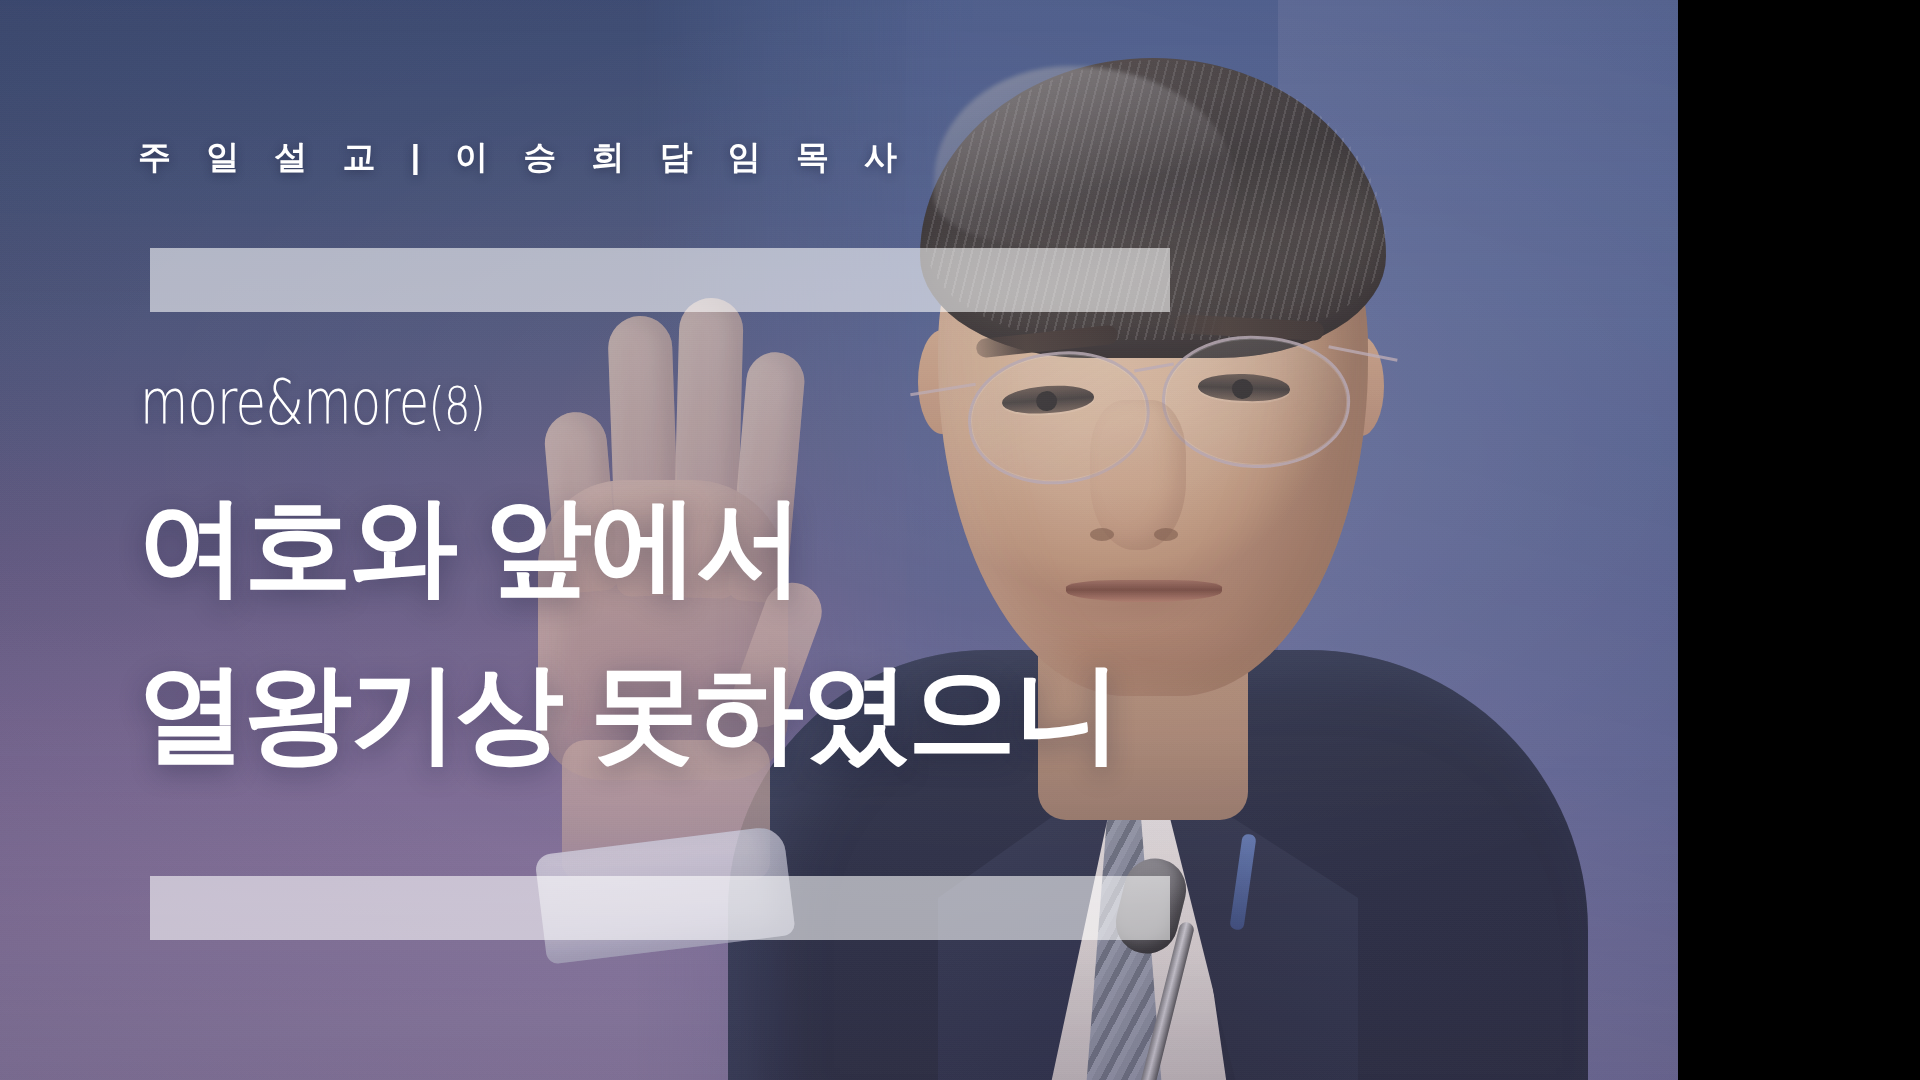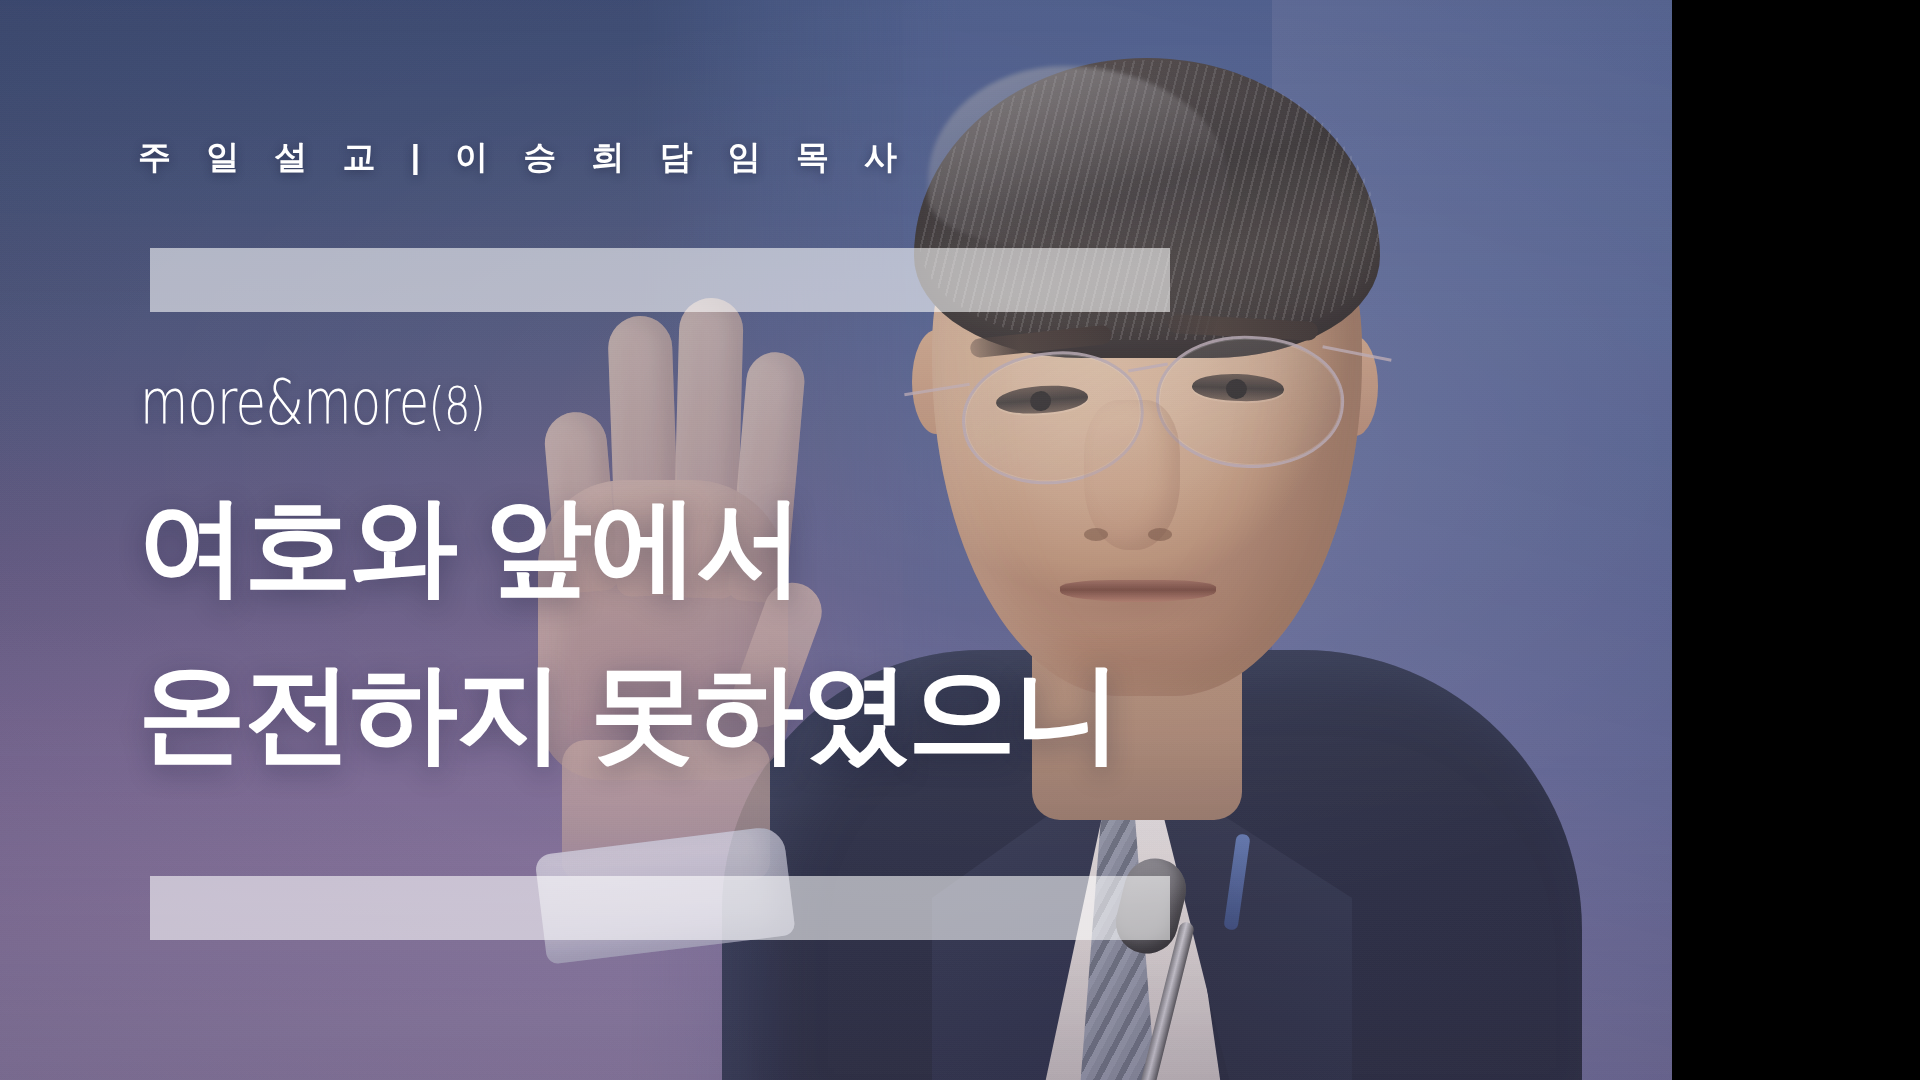--- a/index.html
+++ b/index.html
@@ -12,20 +12,21 @@
     font-family: "Liberation Sans", "DejaVu Sans", sans-serif;
   }
 
   
   #stage {
     position: relative;
     width: 1672px;
     height: 1080px;
     overflow: hidden;
     background: #15803d;
+    padding-left: 6px;
   }
 
   
   .bg-base {
     position: absolute;
     inset: 0;
     background:
       linear-gradient(176deg,
         #46537a 0%,
         #4d5a7e 14%,
@@ -589,20 +590,20 @@
     <div class="rule-bar top"></div>
 
     <div class="eyebrow">주 일 설 교  |  이 승 희  담 임 목 사</div>
 
     <div class="series">
       <span>more&amp;more</span><span class="num">(8)</span>
     </div>
 
     <div class="title">
       <span class="line">여호와 앞에서</span>
-      <span class="line">온전하지 못하였으니</span>
+      <span class="line">열왕기상 못하였으니</span>
     </div>
 
 
     <div class="rule-bar bottom"></div>
 
   </div>
 </div>
 
 </body></html>

